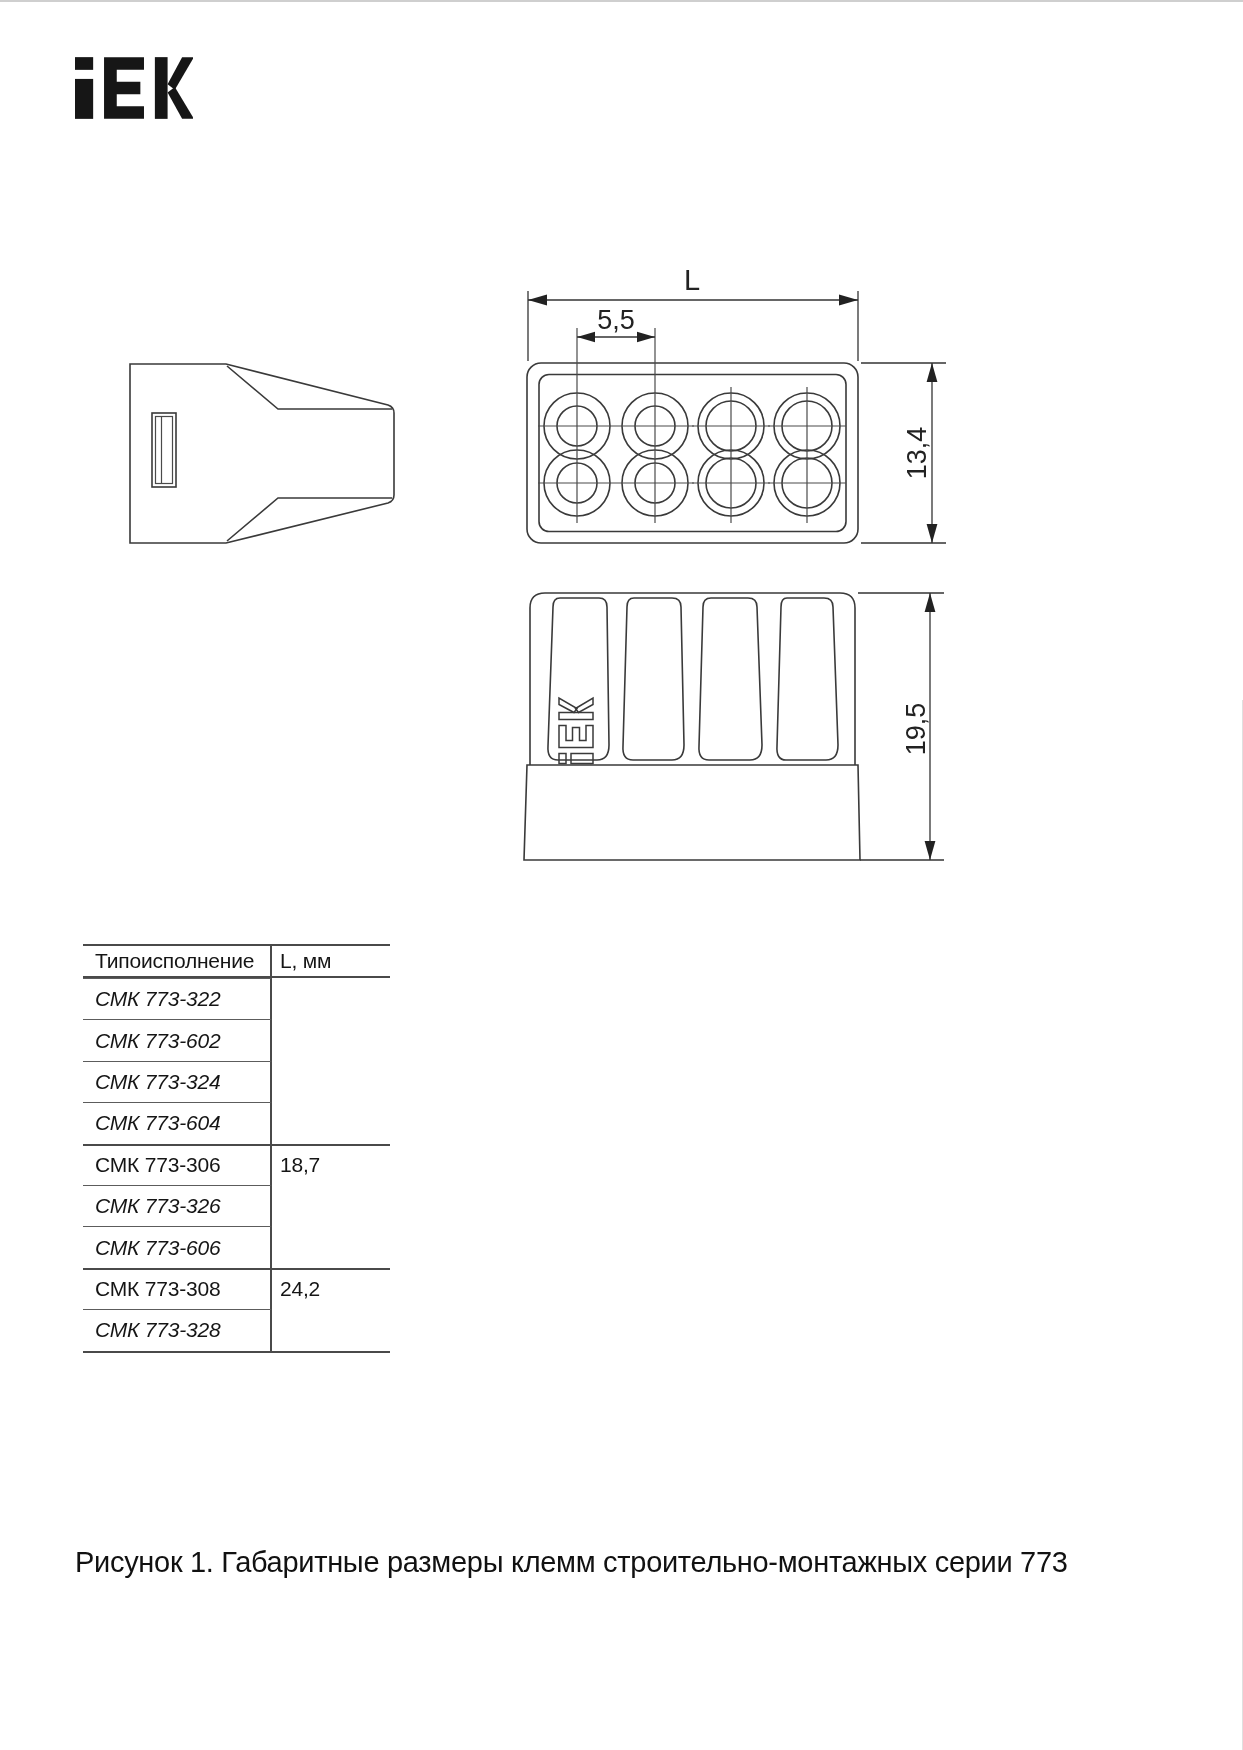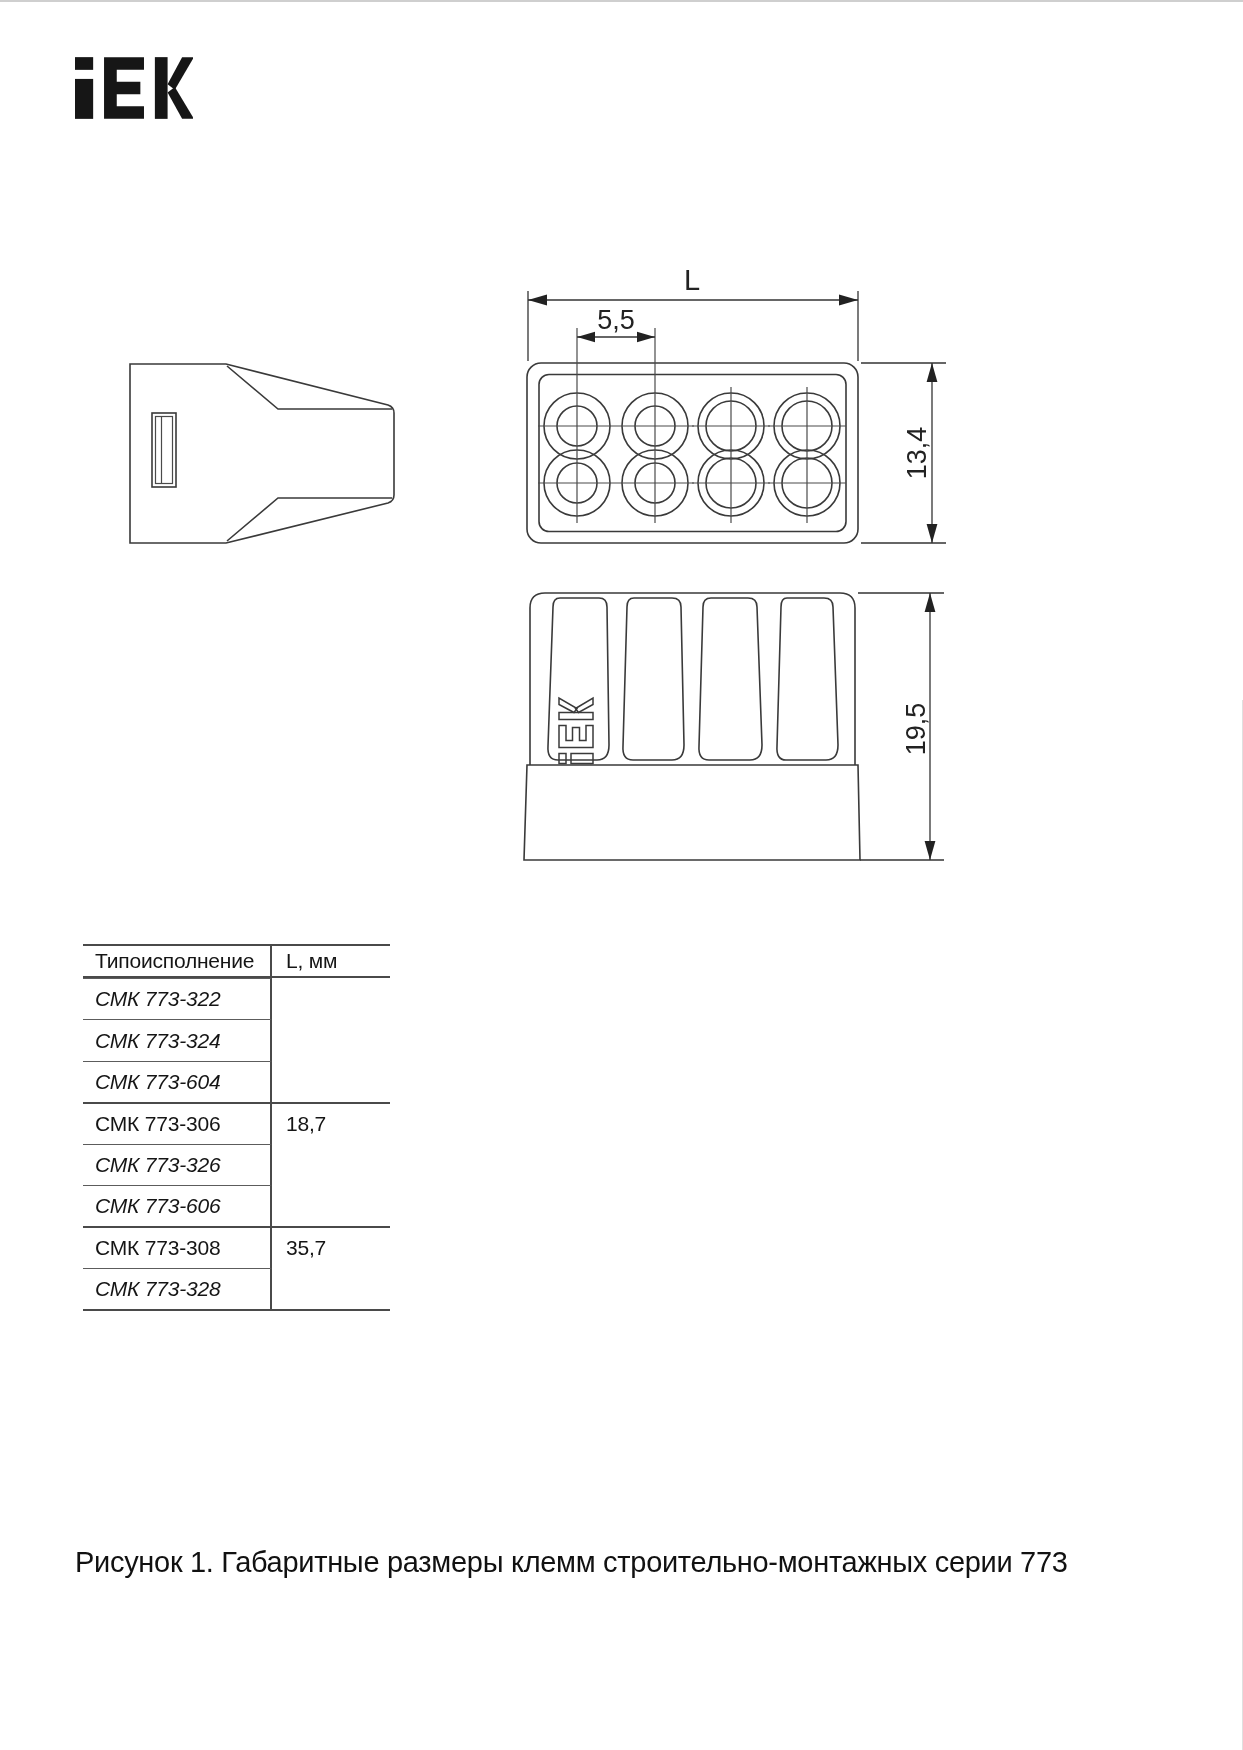--- a/index.html
+++ b/index.html
@@ -24,21 +24,21 @@
 
   
   .tbl{
     position:absolute;left:83px;top:944px;width:307px;
     border-top:2px solid #4a4a4a;border-bottom:2px solid #4a4a4a;
     font-size:21px;letter-spacing:-0.2px;color:#151515;
   }
   .tr{display:flex;height:41.4px;box-sizing:border-box;}
   .tr .c1{width:189px;box-sizing:border-box;border-right:2px solid #4a4a4a;
           padding-left:12px;display:flex;align-items:center;}
-  .tr .c2{width:116px;box-sizing:border-box;padding-left:14px;display:flex;align-items:center;}
+  .tr .c2{width:116px;box-sizing:border-box;padding-left:8px;display:flex;align-items:center;}
   .tr.head{border-bottom:2px solid #4a4a4a;height:32px;}
   .tr.grp{border-top:2px solid #4a4a4a;}
   .tr.sub .c1{border-top:1.5px solid #5c5c5c;font-style:italic;}
 
   
   .caption{
     position:absolute;left:75px;top:1546px;width:1000px;
     font-size:29px;letter-spacing:-0.3px;color:#111;
   }
 </style>
@@ -166,20 +166,24 @@
 <div class="tbl">
   <div class="tr head">
     <div class="c1">Типоисполнение</div>
     <div class="c2">L, мм</div>
   </div>
   <div class="tr sub">
     <div class="c1">СМК 773-322</div>
     <div class="c2"></div>
   </div>
   <div class="tr sub">
+    <div class="c1">СМК 773-602</div>
+    <div class="c2"></div>
+  </div>
+  <div class="tr sub">
     <div class="c1">СМК 773-324</div>
     <div class="c2"></div>
   </div>
   <div class="tr sub">
     <div class="c1">СМК 773-604</div>
     <div class="c2"></div>
   </div>
   <div class="tr grp">
     <div class="c1">СМК 773-306</div>
     <div class="c2">18,7</div>
@@ -187,21 +191,21 @@
   <div class="tr sub">
     <div class="c1">СМК 773-326</div>
     <div class="c2"></div>
   </div>
   <div class="tr sub">
     <div class="c1">СМК 773-606</div>
     <div class="c2"></div>
   </div>
   <div class="tr grp">
     <div class="c1">СМК 773-308</div>
-    <div class="c2">35,7</div>
+    <div class="c2">24,2</div>
   </div>
   <div class="tr sub">
     <div class="c1">СМК 773-328</div>
     <div class="c2"></div>
   </div>
 </div>
 
 <div class="caption">Рисунок 1. Габаритные размеры клемм строительно-монтажных серии 773</div>
 
 </body></html>

